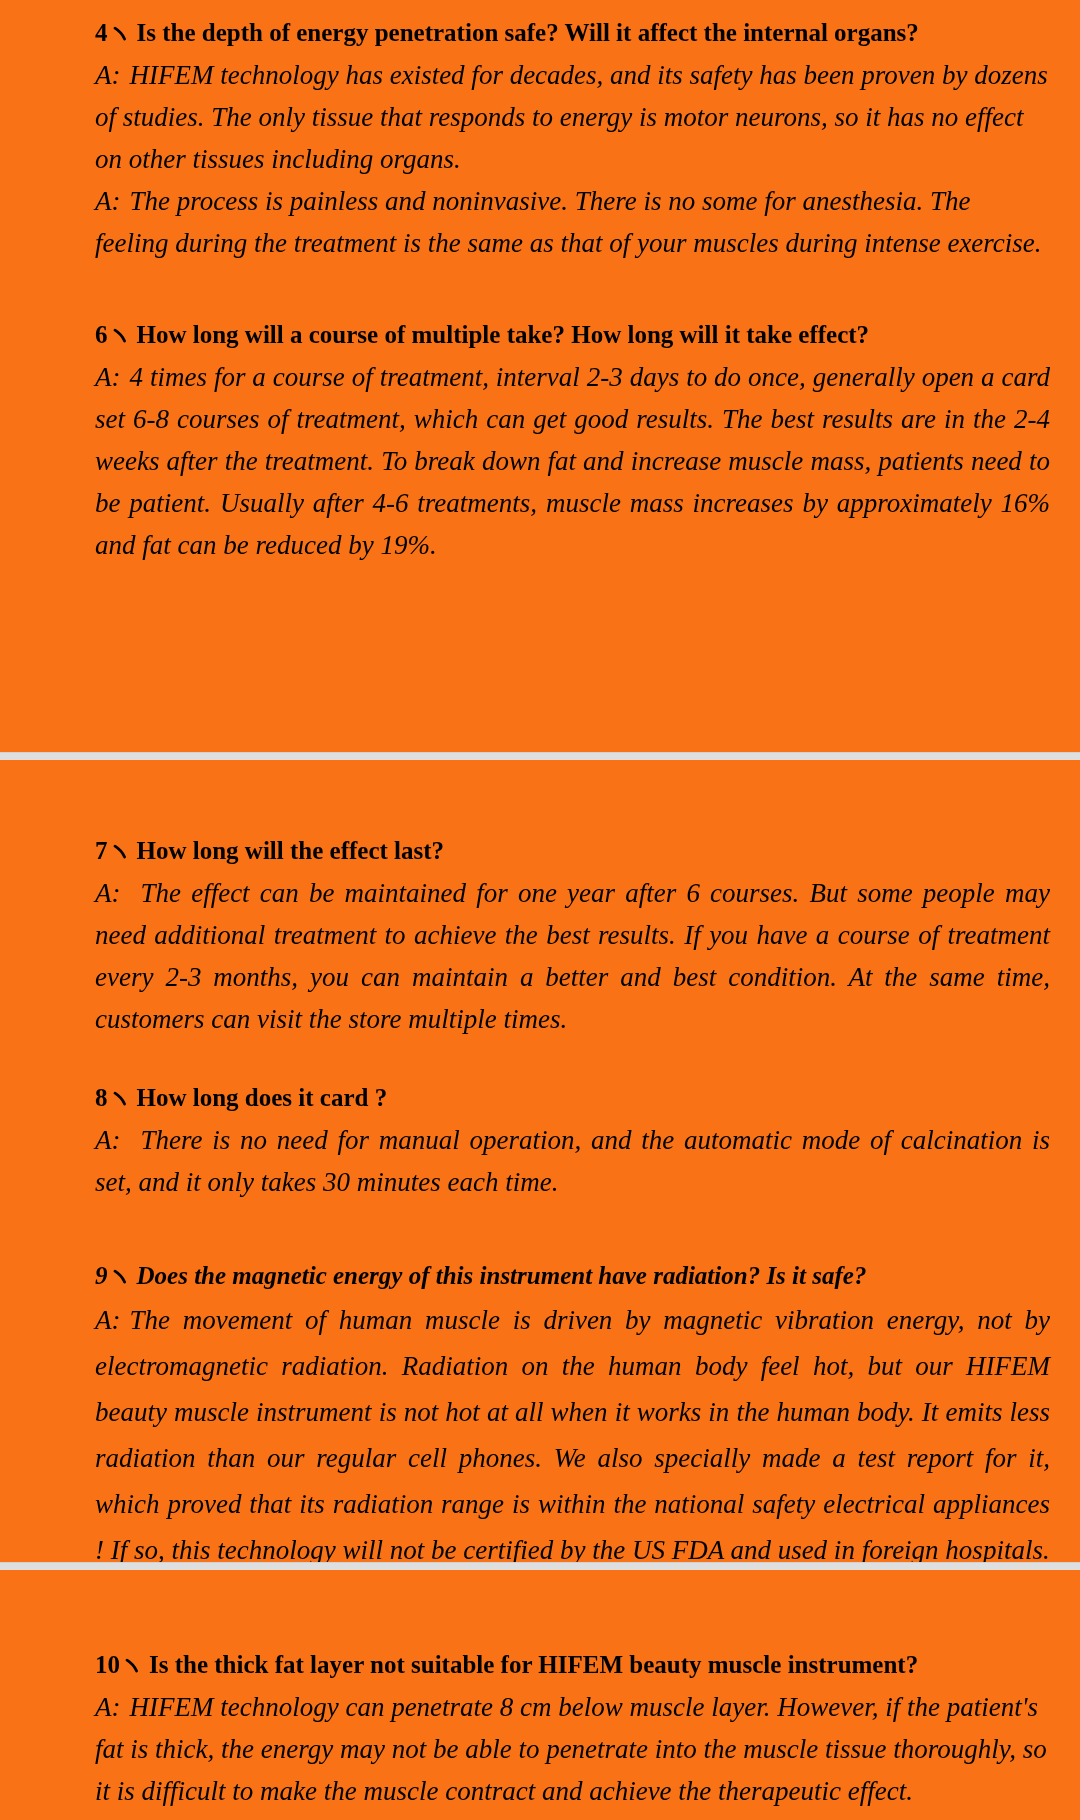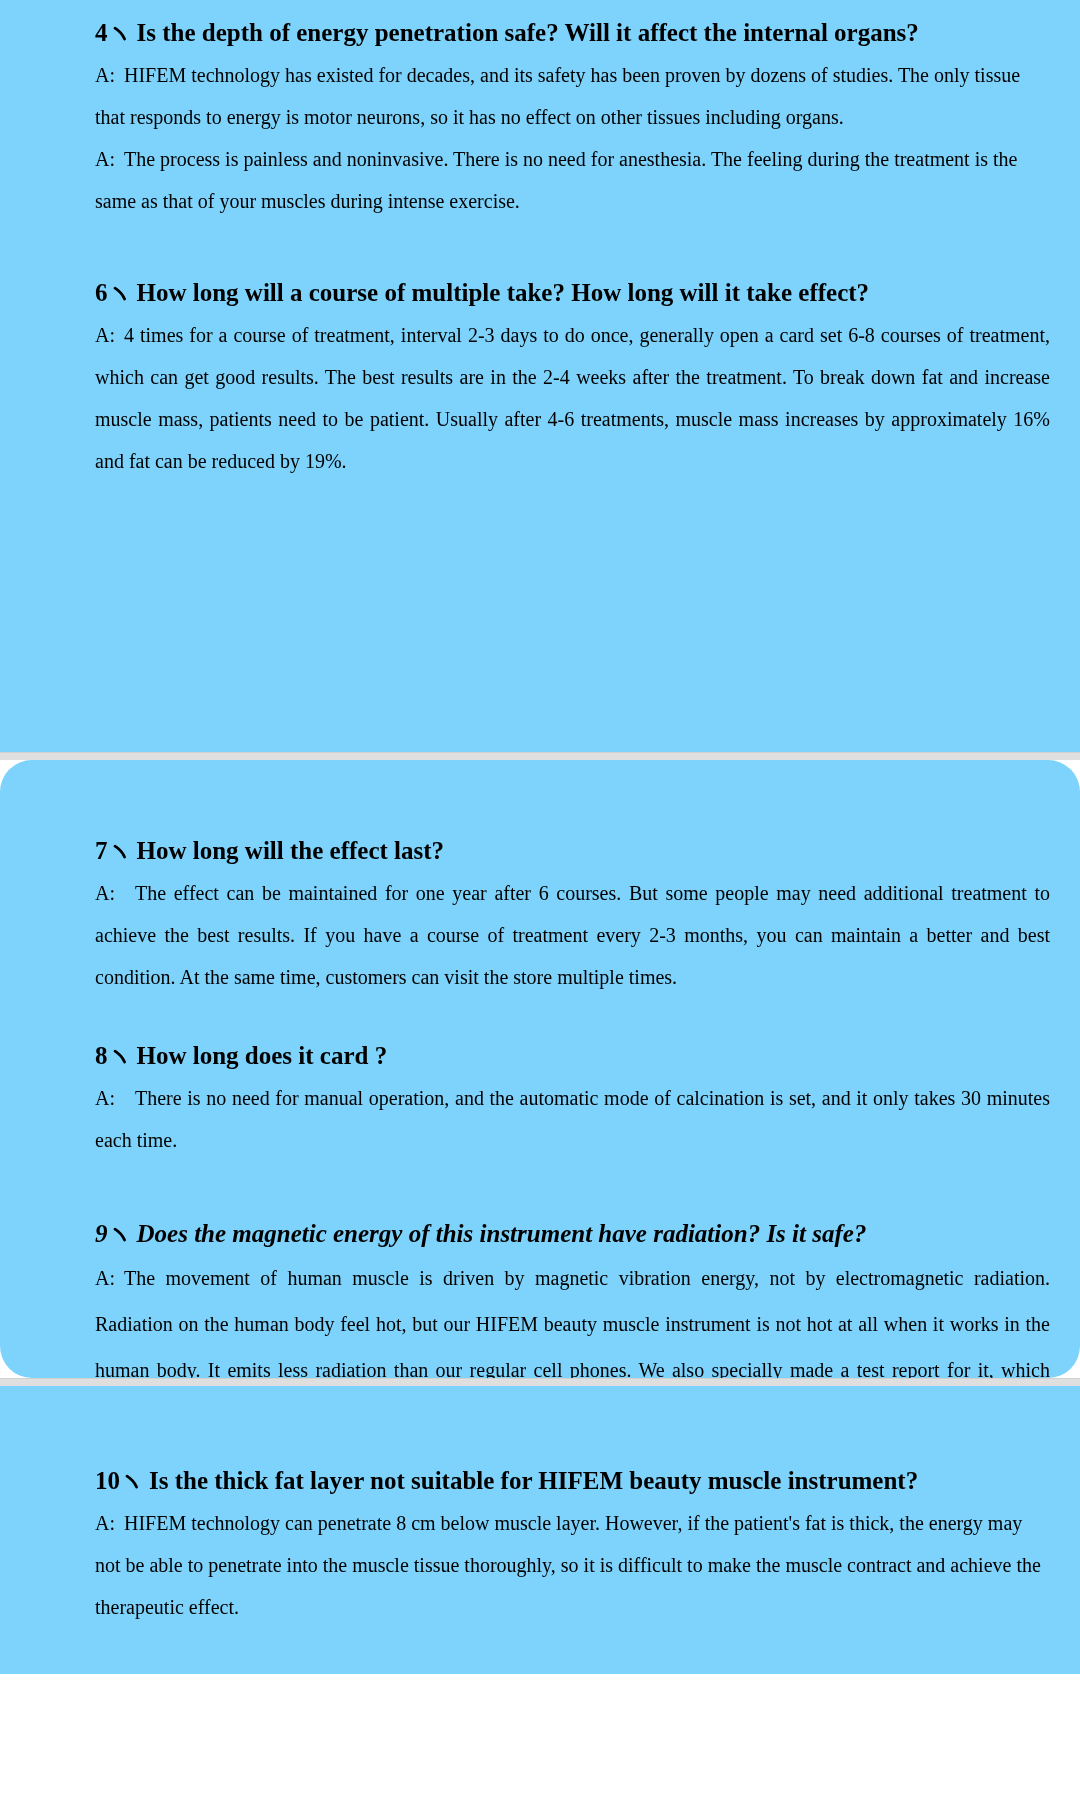--- a/index.html
+++ b/index.html
@@ -11,43 +11,44 @@
     width: 1080px;
     height: 1820px;
     font-family: "Liberation Serif", "DejaVu Serif", serif;
     color: #000000;
     overflow: hidden;
   }
   .page {
     box-sizing: border-box;
     padding-left: 95px;
     padding-right: 30px;
-    background: #7dd3fc;
+    background: #f97316;
     overflow: hidden;
   }
   #page-1 { height: 752px; }
-  #page-2 { height: 618px; border-radius: 32px; }
+  #page-2 { height: 802px; }
   #page-3 { height: 288px; }
   .page-break {
     height: 8px;
     background: #dfdfdf;
     border-top: 1px solid #d2d2d2;
     box-sizing: border-box;
   }
   .question {
     font-size: 25px;
     line-height: 42px;
     font-weight: bold;
     margin: 0;
     white-space: nowrap;
   }
   .answer {
-    font-size: 20px;
+    font-size: 27px;
     line-height: 42px;
     margin: 0;
+    font-style: italic;
   }
   .answer.justify { text-align: justify; }
   .answer.tight { line-height: 46px; }
   .a-prefix { margin-right: 9px; }
   .a-prefix.wide { margin-right: 20px; }
   .q-num { font-weight: bold; }
   .q-sep {
     display: inline-block;
     width: 20px;
     height: 20px;
@@ -72,21 +73,21 @@
   <div class="page" id="page-1">
 
     <section id="sec-4">
       <h2 class="question"><span class="q-num">4</span><span class="q-sep"><svg viewBox="0 0 24 24" width="20" height="20">
               <path d="M6 5 Q14 10 17.5 18" stroke="#000000" stroke-width="3.4" fill="none" stroke-linecap="round"></path>
             </svg></span><span>Is the depth of energy penetration safe? Will it affect the internal organs?</span></h2>
       <p class="answer"><span class="a-prefix">A:</span><span>HIFEM technology has existed for decades, and its safety has been proven by dozens of studies. The only tissue that responds to energy is motor neurons, so it has no effect on other tissues including organs.</span></p>
     </section>
 
     <section id="sec-5">
-      <p class="answer"><span class="a-prefix">A:</span><span>The process is painless and noninvasive. There is no need for anesthesia. The feeling during the treatment is the same as that of your muscles during intense exercise.</span></p>
+      <p class="answer"><span class="a-prefix">A:</span><span>The process is painless and noninvasive. There is no some for anesthesia. The feeling during the treatment is the same as that of your muscles during intense exercise.</span></p>
     </section>
 
     <section id="sec-6">
       <h2 class="question"><span class="q-num">6</span><span class="q-sep"><svg viewBox="0 0 24 24" width="20" height="20">
               <path d="M6 5 Q14 10 17.5 18" stroke="#000000" stroke-width="3.4" fill="none" stroke-linecap="round"></path>
             </svg></span><span>How long will a course of multiple take? How long will it take effect?</span></h2>
       <p class="answer justify"><span class="a-prefix">A:</span><span>4 times for a course of treatment, interval 2-3 days to do once, generally open a card set 6-8 courses of treatment, which can get good results. The best results are in the 2-4 weeks after the treatment. To break down fat and increase muscle mass, patients need to be patient. Usually after 4-6 treatments, muscle mass increases by approximately 16% and fat can be reduced by 19%.</span></p>
     </section>
 
   </div>

